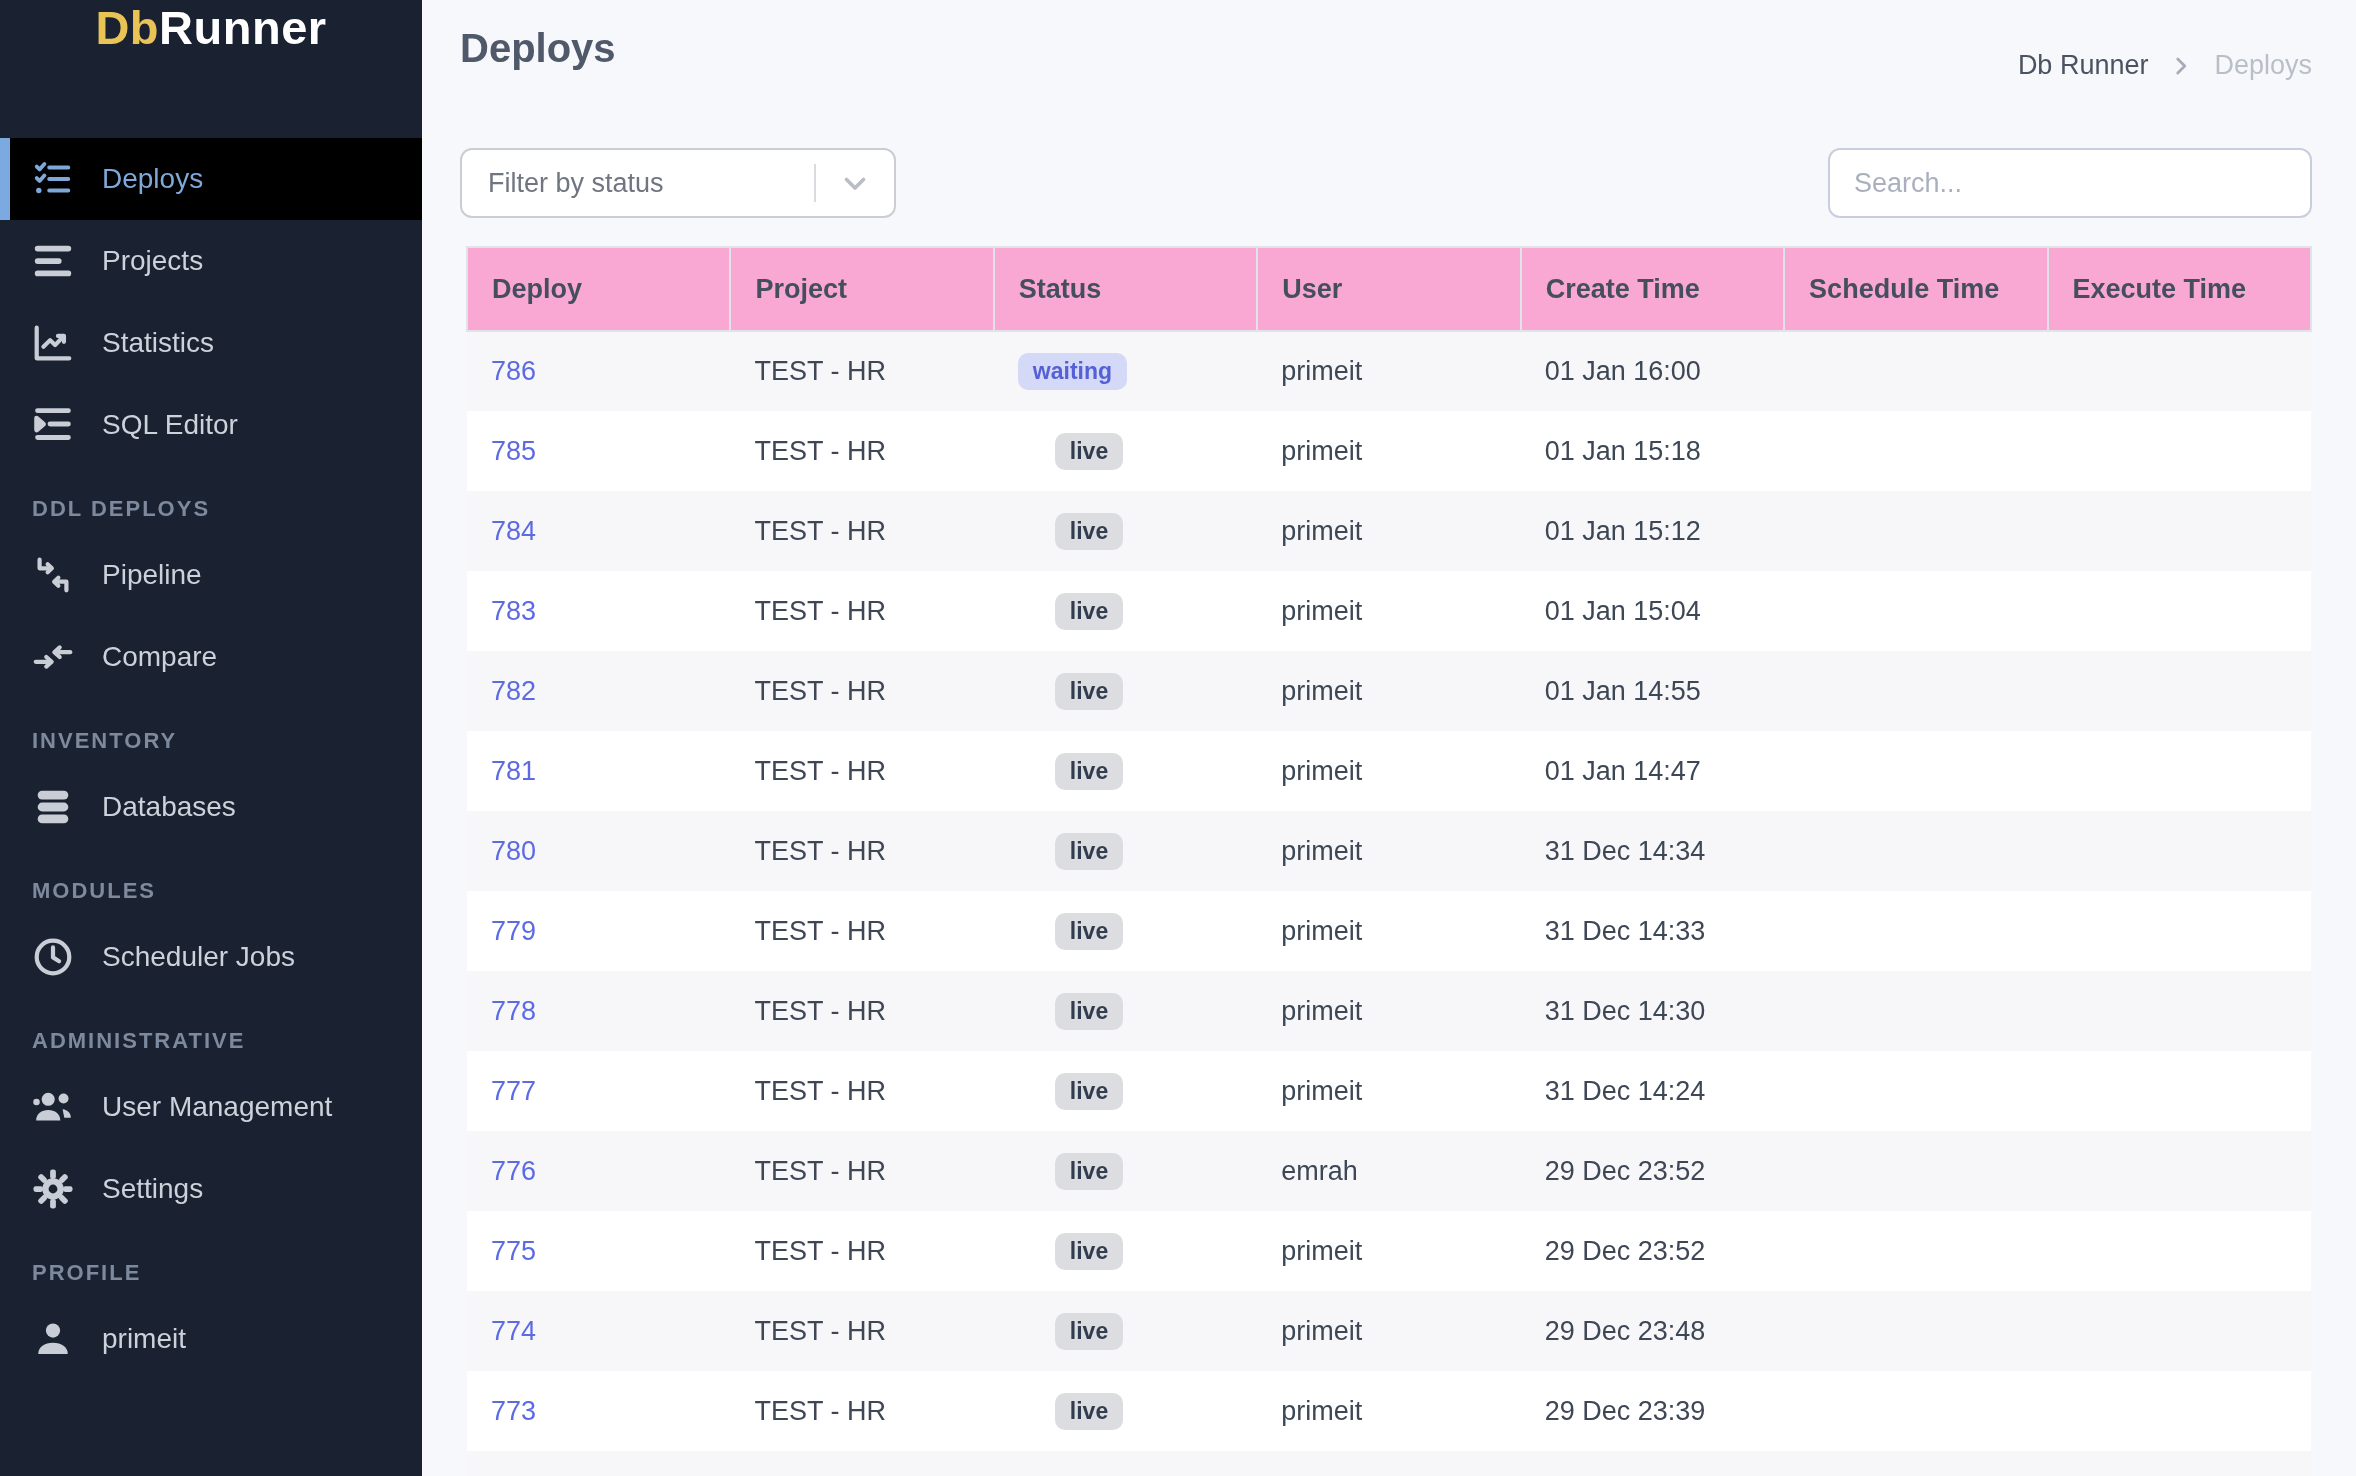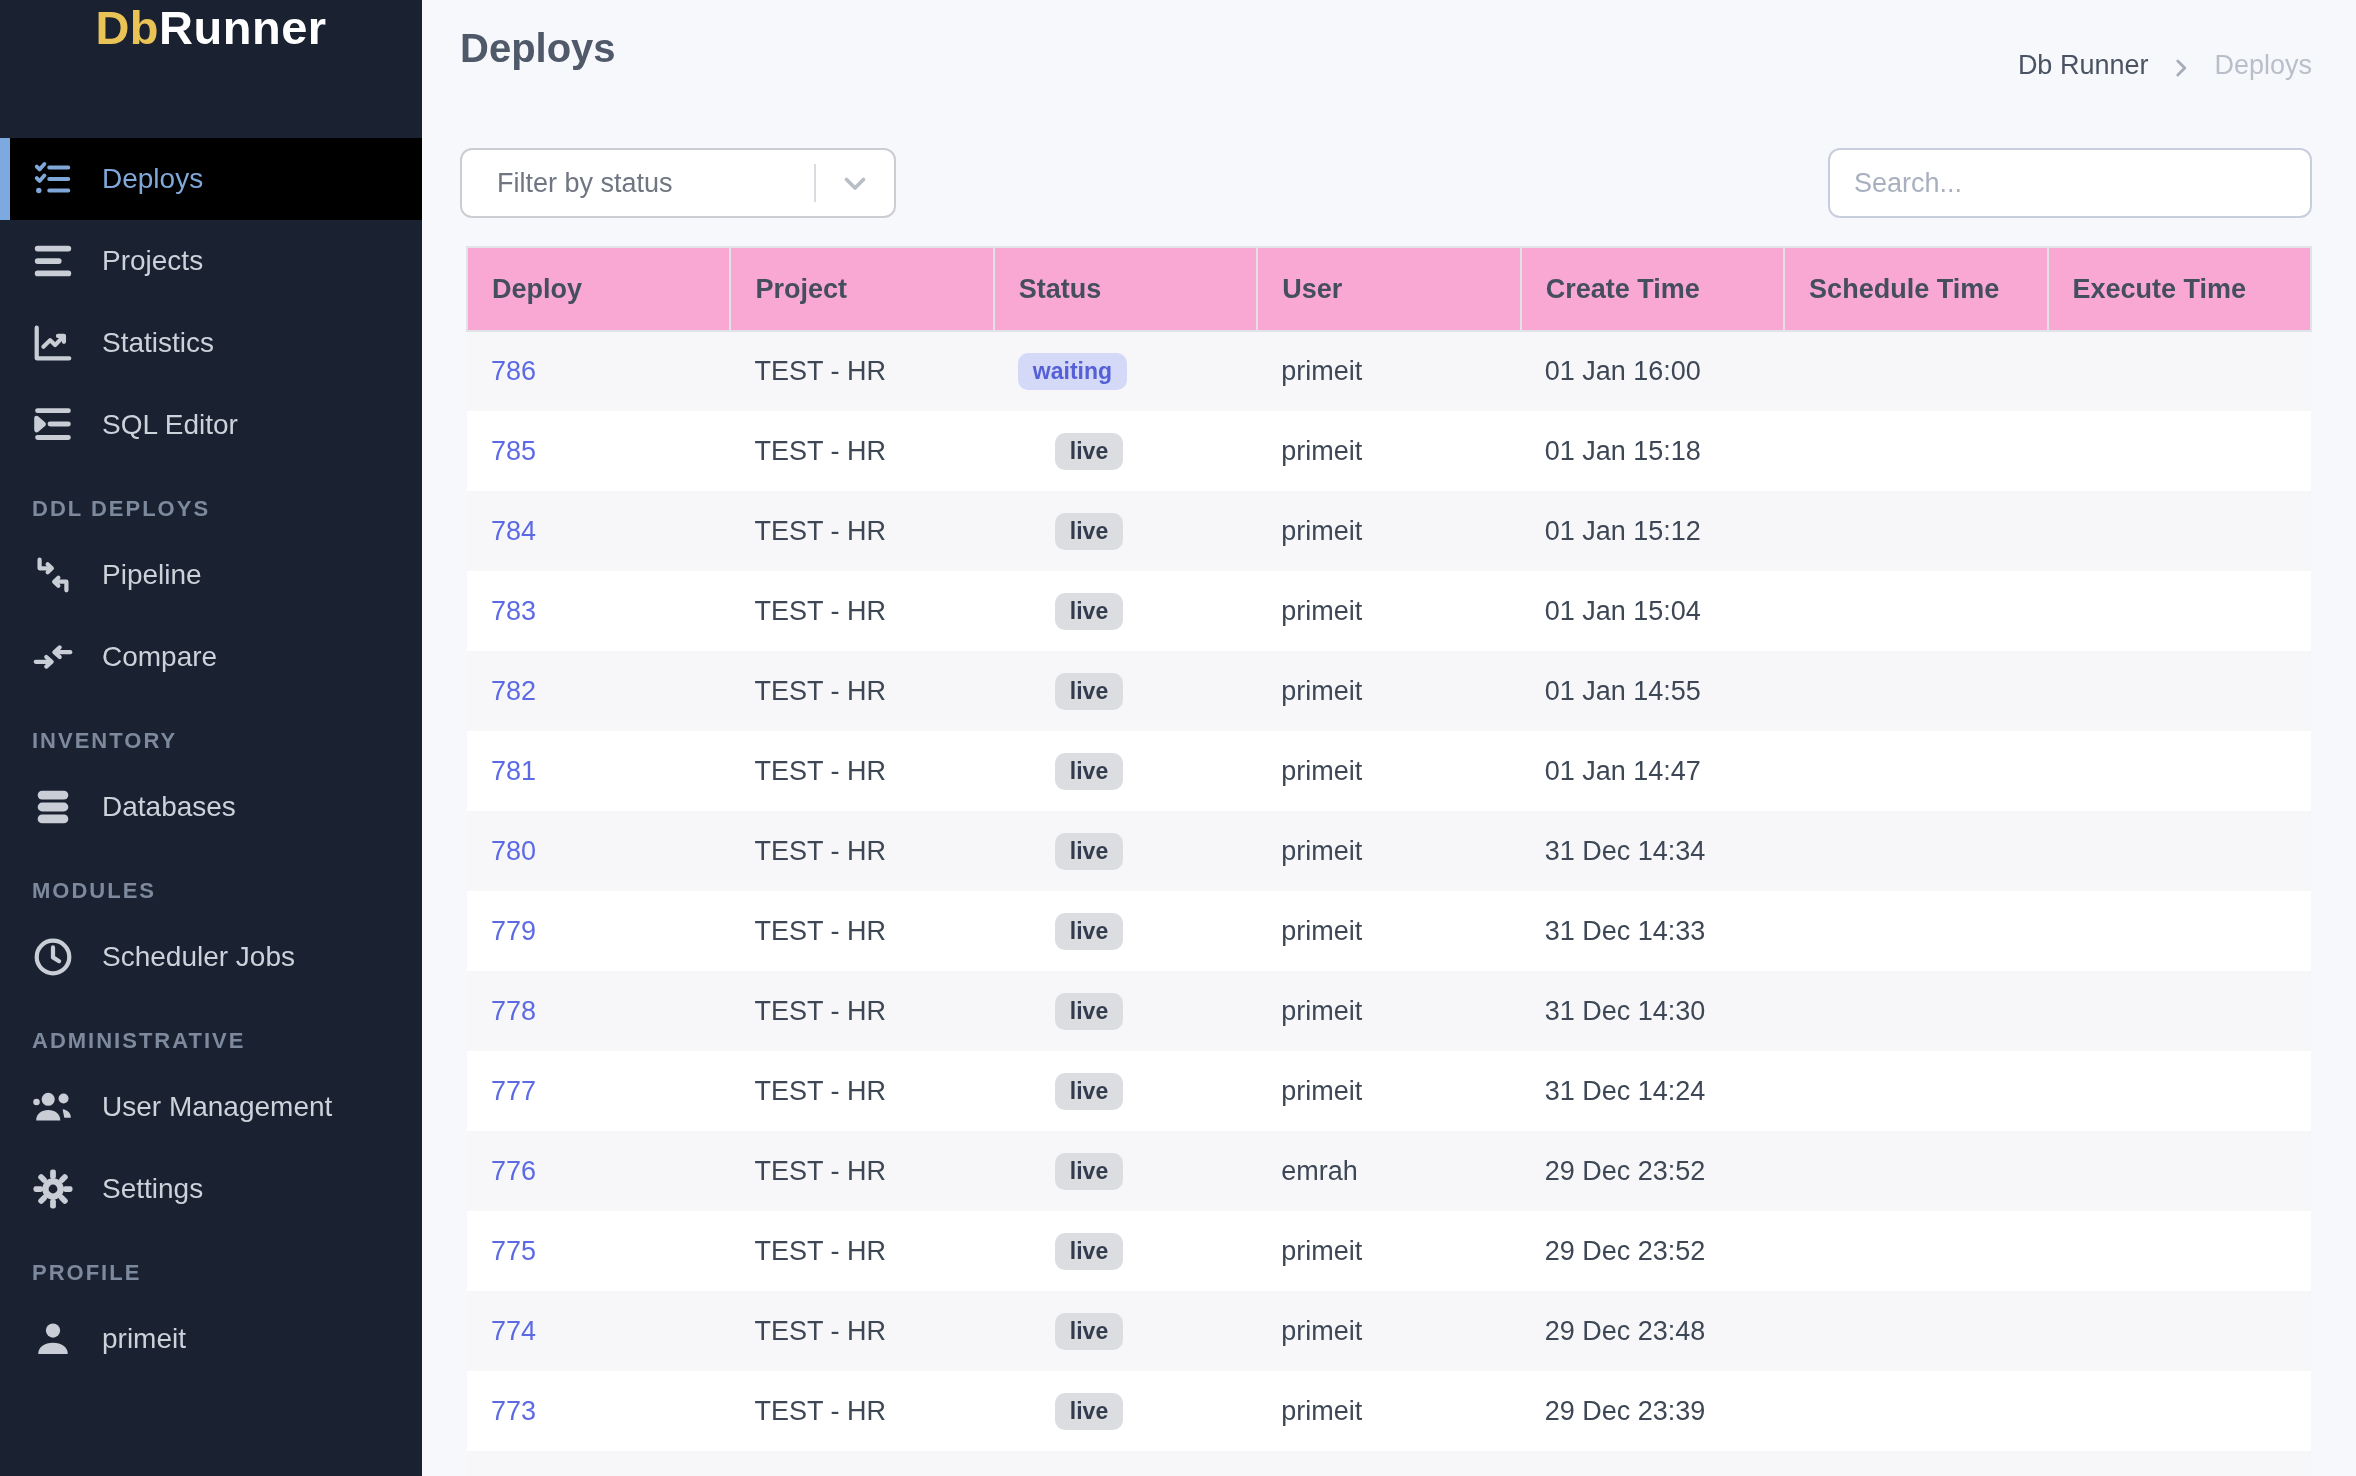--- a/index.html
+++ b/index.html
@@ -21,29 +21,29 @@
     display:flex;align-items:center;justify-content:center;flex:none;}
   .nav-icon svg{width:100%;height:100%;}
   .nav-item.active{background:#000000;color:#7fa8d9;}
   .nav-item.active .nav-icon{color:#7fa8d9;}
   .nav-item.active::before{content:"";position:absolute;left:0;top:0;bottom:0;width:10px;background:#7ca9e0;}
   .nav-section{height:68px;display:flex;align-items:flex-end;padding:0 0 12px 32px;
     color:#7d8a9e;font-size:22px;font-weight:700;letter-spacing:2px;box-sizing:border-box;}
   
   .main{position:absolute;left:422px;top:0;right:0;bottom:0;background:#f7f8fc;}
   .page-title{position:absolute;left:38px;top:26px;font-size:40px;font-weight:700;color:#50596a;}
-  .breadcrumb{position:absolute;right:44px;top:50px;display:flex;align-items:flex-end;font-size:27px;}
+  .breadcrumb{position:absolute;right:44px;top:50px;display:flex;align-items:center;font-size:27px;}
   .crumb-root{color:#4a5361;cursor:pointer;}
   .crumb-sep{width:26px;height:26px;margin:0 20px;color:#a6adb8;}
   .crumb-sep svg{width:100%;height:100%;}
   .crumb-current{color:#b9bfc9;}
   
   .filter-box{position:absolute;left:38px;top:148px;width:436px;height:70px;box-sizing:border-box;
     background:#fff;border:2px solid #cbcdd3;border-radius:12px;display:flex;align-items:center;cursor:pointer;}
-  .filter-label{flex:1;padding-left:26px;font-size:27px;color:#6f7682;margin-left:9px;}
+  .filter-label{flex:1;padding-left:26px;font-size:27px;color:#6f7682;}
   .filter-divider{width:2px;height:38px;background:#d9dbe0;}
   .filter-caret{width:34px;height:34px;margin:0 22px;color:#b9bdc6;}
   .filter-caret svg{width:100%;height:100%;}
   .search-box{position:absolute;right:44px;top:148px;width:484px;height:70px;box-sizing:border-box;
     background:#fff;border:2px solid #c8cede;border-radius:12px;font-size:27px;color:#3d4755;
     padding:0 24px;outline:none;font-family:"Liberation Sans", sans-serif;}
   .search-box::placeholder{color:#a8b0bf;}
   
   .table-wrap{position:absolute;left:44px;top:246px;width:1846px;height:1230px;overflow:hidden;}
   table{border-collapse:collapse;table-layout:fixed;width:1846px;}

